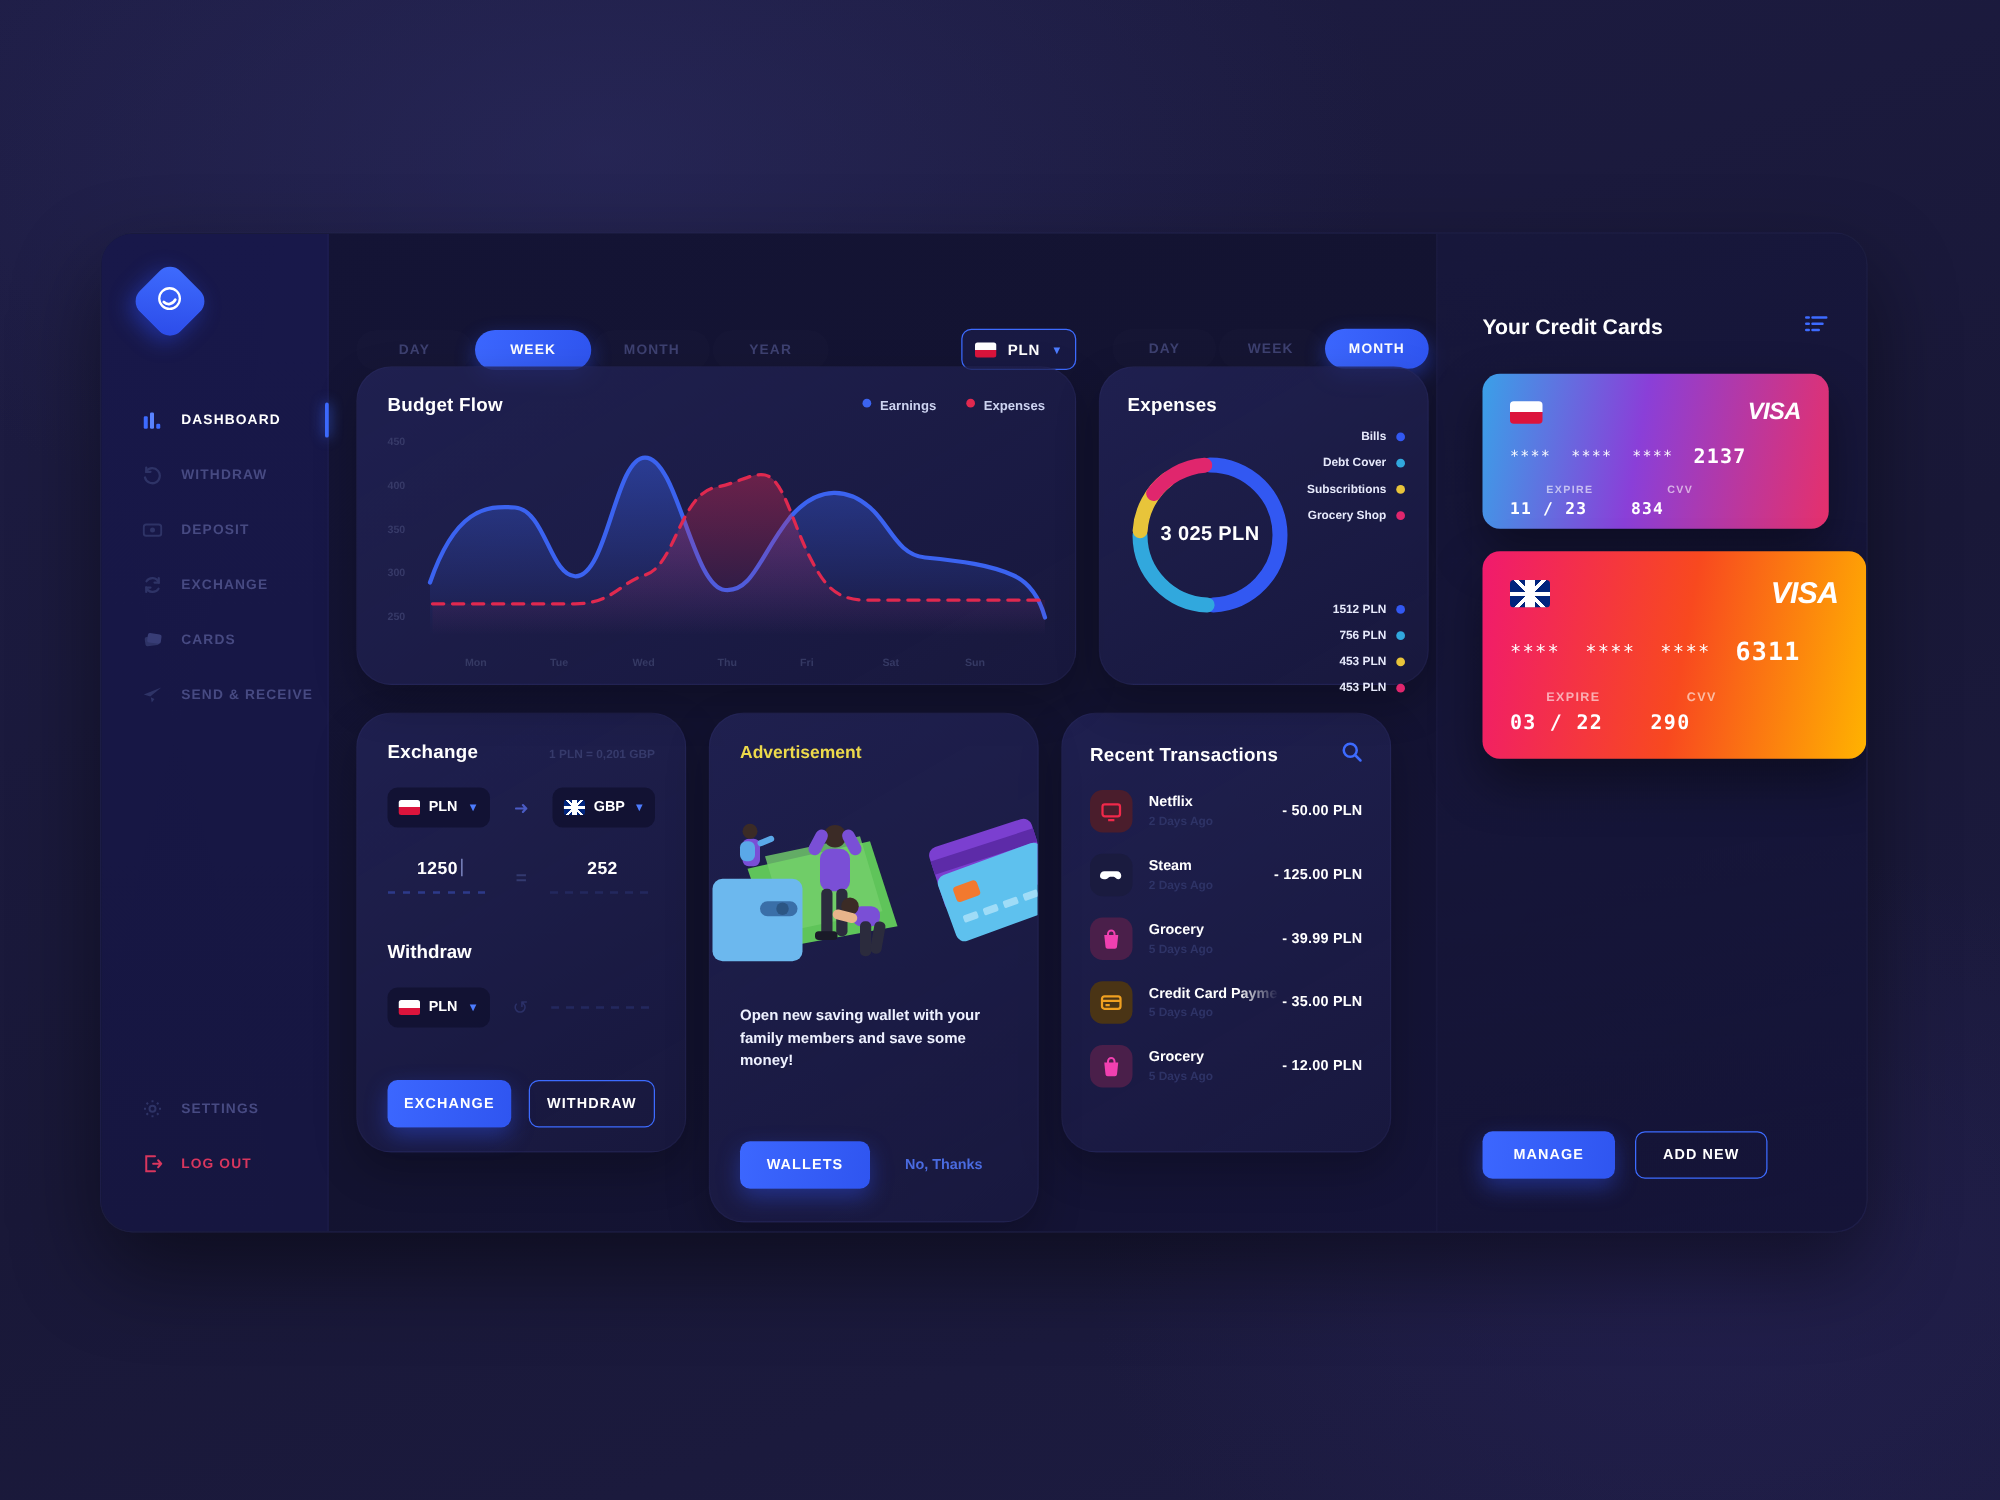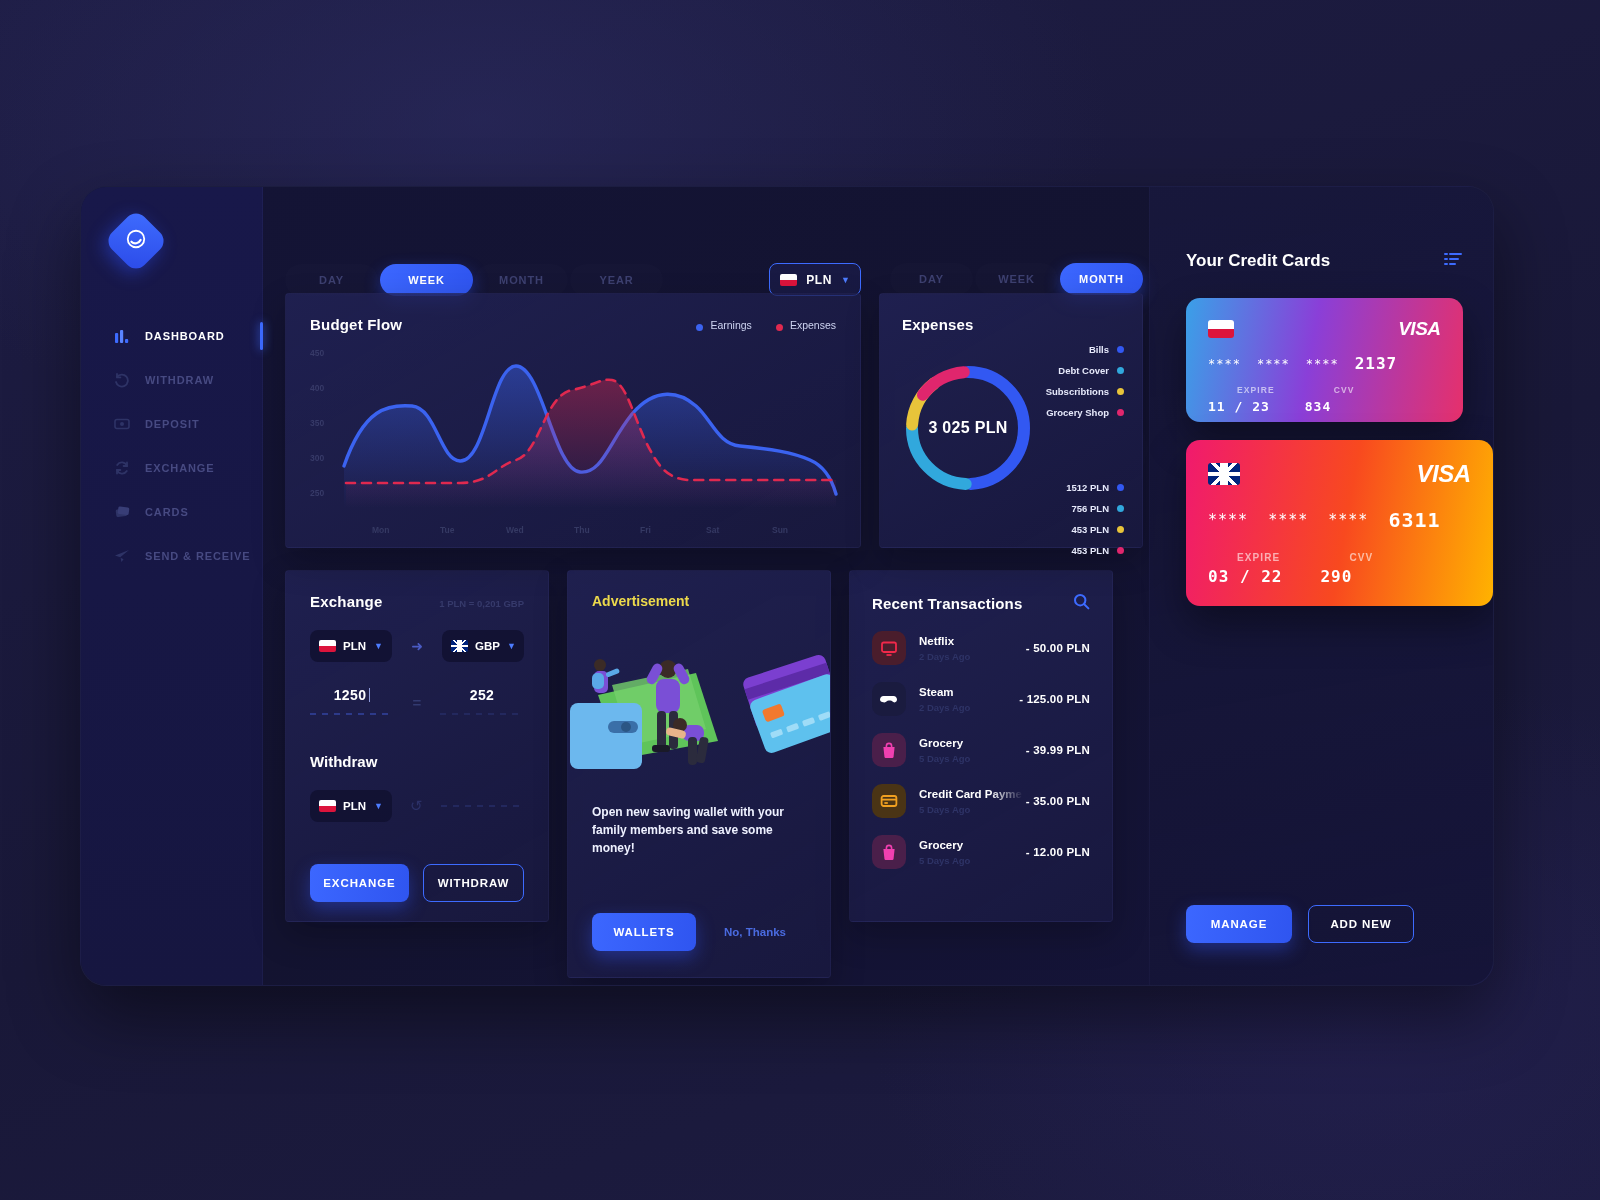--- a/index.html
+++ b/index.html
@@ -102,38 +102,38 @@
   .topbar2{
     position:absolute; top:76px; left:616px; width:264px;
     display:flex; align-items:center; justify-content:flex-end; gap:2px;
   }
   .topbar2 .seg-btn{ min-width:83px; }
 
   
   .panel{
     background:linear-gradient(150deg,rgba(34,35,86,.82),rgba(26,26,66,.72));
     border:1px solid rgba(120,130,220,.055);
-    border-radius:4px;
+    border-radius:28px;
     box-shadow:0 14px 34px rgba(0,0,0,.24);
   }
   .row1{ display:flex; gap:18px; margin-top:34px; }
   .row2{ display:flex; gap:18px; margin-top:22px; }
 
   .card-budget{ width:576px; height:255px; padding:22px 24px 10px; position:relative; }
   .card-expenses{ width:264px; height:255px; padding:22px 0 10px 22px; position:relative; }
   .card-exchange{ width:264px; height:352px; padding:22px 24px; }
   .card-ad{ width:264px; height:408px; padding:22px 24px; position:relative; overflow:hidden; }
   .card-trans{ width:264px; height:352px; padding:22px 22px; }
 
   .card-title{ font-size:15px; font-weight:700; letter-spacing:.2px; }
 
   
   .bf-head{ display:flex; align-items:center; }
   .legend{ margin-left:auto; display:flex; gap:24px; align-items:center; }
-  .leg{ display:flex; align-items:flex-end; gap:7px; font-size:10.5px; font-weight:400; color:#cdd3f0; }
+  .leg{ display:flex; align-items:flex-start; gap:7px; font-size:10.5px; font-weight:700; color:#cdd3f0; }
   .dot{ width:7px; height:7px; border-radius:50%; display:block; }
   .chart-wrap{ position:absolute; left:24px; top:54px; width:530px; height:185px; }
   .ylab{ position:absolute; left:0; font-size:8.5px; color:#373a68; font-weight:700; }
   .xlab{ position:absolute; bottom:-2px; font-size:8.5px; color:#353963; font-weight:700; }
 
   
   .exp-legend{ position:absolute; right:18px; top:50px; text-align:right; }
   .exp-legend .li{ display:flex; align-items:center; justify-content:flex-end; gap:8px; margin-bottom:10px; }
   .exp-legend .li span.t{ font-size:9.5px; font-weight:700; color:#e6e9fb; }
   .exp-vals{ position:absolute; right:18px; top:188px; text-align:right; }
@@ -315,20 +315,40 @@
       <div class="nav-item">
         <span class="ico">
           <svg width="16" height="16" viewBox="0 0 16 16">
               <path d="M15 2 1 7.6l5.2 1.6L15 2zM6.6 9.8l.8 4.2 2.2-2.8L6.6 9.8z" fill="#2e3366"></path>
             </svg>
         </span>
         <span class="lbl">SEND &amp; RECEIVE</span>
       </div>
     </div>
 
+    <div class="nav-bottom">
+      <div class="nav-item">
+        <span class="ico">
+          <svg width="16" height="16" viewBox="0 0 16 16" fill="none" stroke="#2e3366" stroke-width="1.6">
+              <circle cx="8" cy="8" r="2.4"></circle>
+              <path d="M8 1.2v1.6M8 13.2v1.6M1.2 8h1.6M13.2 8h1.6M3.2 3.2l1.2 1.2M11.6 11.6l1.2 1.2M12.8 3.2l-1.2 1.2M4.4 11.6l-1.2 1.2"></path>
+            </svg>
+        </span>
+        <span class="lbl">SETTINGS</span>
+      </div>
+      <div class="nav-item logout">
+        <span class="ico">
+          <svg width="16" height="16" viewBox="0 0 16 16" fill="none" stroke="#d9365e" stroke-width="1.6" stroke-linecap="round">
+              <path d="M10 2H3v12h7"></path>
+              <path d="M8.5 8H15M12.5 5.2 15 8l-2.5 2.8"></path>
+            </svg>
+        </span>
+        <span class="lbl">LOG OUT</span>
+      </div>
+    </div>
   </div>
 
   <div class="main">
     <div class="content">
 
       <div class="topbar">
         <div class="seg">
           <div class="seg-btn">DAY</div>
           <div class="seg-btn on">WEEK</div>
           <div class="seg-btn">MONTH</div>

